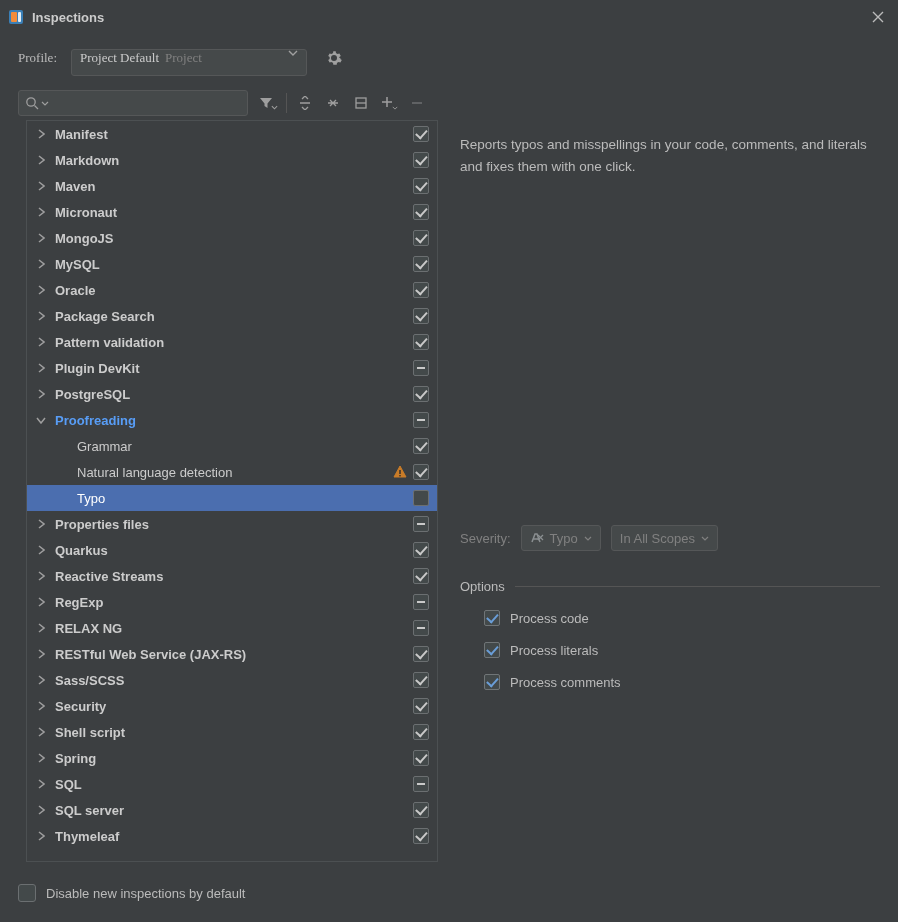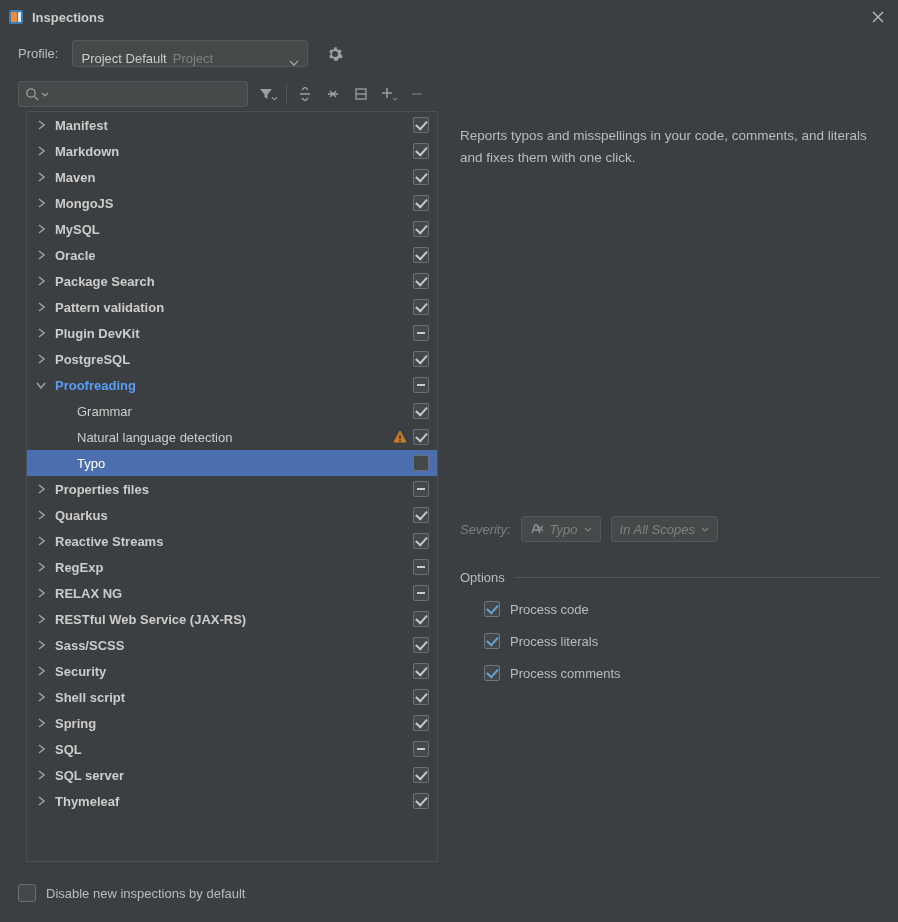--- a/index.html
+++ b/index.html
@@ -44,30 +44,32 @@
   .titlebar .close {
     width: 20px; height: 20px; display:flex; align-items:center; justify-content:center;
     color: var(--text); cursor: pointer; font-size: 14px;
   }
 
   
   .profile-row {
     display: flex; align-items: center;
     padding: 6px 18px 14px 18px;
     gap: 14px;
+    font-family: Liberation Serif, serif;
   }
   .profile-label { color: var(--text); font-size: 13px; }
   .profile-dropdown {
     width: 236px; height: 27px;
     background: #45494a;
     border: 1px solid var(--border);
     border-radius: 3px;
-    display: flex; align-items: flex-end;
+    display: flex; align-items: flex-start;
     padding: 0 8px;
     cursor: pointer;
+    margin-top: 9px;
   }
   .profile-dropdown .val { color: var(--text-bright); }
   .profile-dropdown .sub { color: var(--text-dim); margin-left: 6px; }
   .profile-dropdown .chev { margin-left: auto; }
   .gear-btn {
     width: 26px; height: 26px; display:flex; align-items:center; justify-content:center;
     cursor: pointer; color: #a0a0a0;
   }
 
   
@@ -156,21 +158,21 @@
   }
   .checkbox.off { background:#43494a; }
   .indent { display:inline-block; }
 
   
   .desc {
     color: var(--text); font-size: 13.5px; line-height: 1.6;
     margin-bottom: 8px;
   }
   .severity-row {
-    display:flex; align-items:center; gap:10px; margin-top: 340px; font-style: italic;
+    display:flex; align-items:center; gap:10px; margin-top: 340px;
   }
   .sev-label { color: var(--text-dim); }
   .combo {
     height:26px; display:inline-flex; align-items:center;
     background:#45494a; border:1px solid var(--border); border-radius:3px;
     padding:0 8px; gap:6px; cursor:pointer;
     color: var(--text-dim);
   }
   .combo .txt { color: var(--text-dim); }
   .section-header {
@@ -334,20 +336,31 @@
           <span class="spacer"></span>
           <span class="checkbox checked"></span>
         </div>
         <div class="tree-row">
           <span class="indent" style="width: 0px;"></span>
           <span class="arrow ">
             <svg width="8" height="10" viewBox="0 0 8 10">
               <path d="M2 1 L7 5 L2 9" fill="none" stroke="#9e9e9e" stroke-width="1.5"></path>
             </svg>
           </span>
+          <span class="node-label bold">Micronaut</span>
+          <span class="spacer"></span>
+          <span class="checkbox checked"></span>
+        </div>
+        <div class="tree-row">
+          <span class="indent" style="width: 0px;"></span>
+          <span class="arrow ">
+            <svg width="8" height="10" viewBox="0 0 8 10">
+              <path d="M2 1 L7 5 L2 9" fill="none" stroke="#9e9e9e" stroke-width="1.5"></path>
+            </svg>
+          </span>
           <span class="node-label bold">MongoJS</span>
           <span class="spacer"></span>
           <span class="checkbox checked"></span>
         </div>
         <div class="tree-row">
           <span class="indent" style="width: 0px;"></span>
           <span class="arrow ">
             <svg width="8" height="10" viewBox="0 0 8 10">
               <path d="M2 1 L7 5 L2 9" fill="none" stroke="#9e9e9e" stroke-width="1.5"></path>
             </svg>

